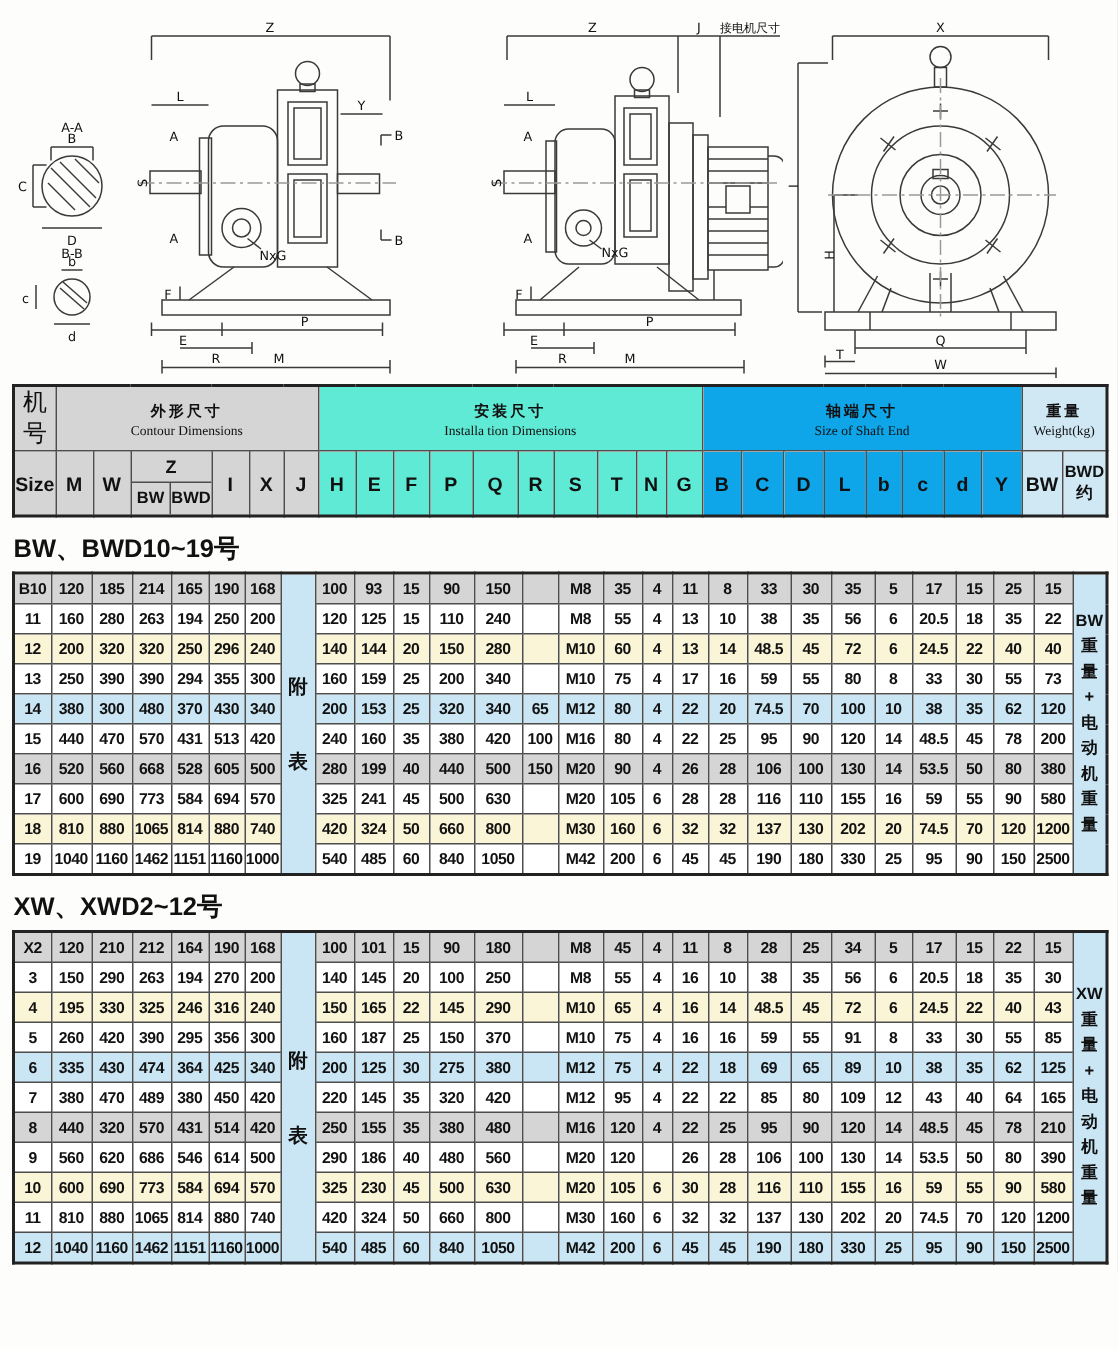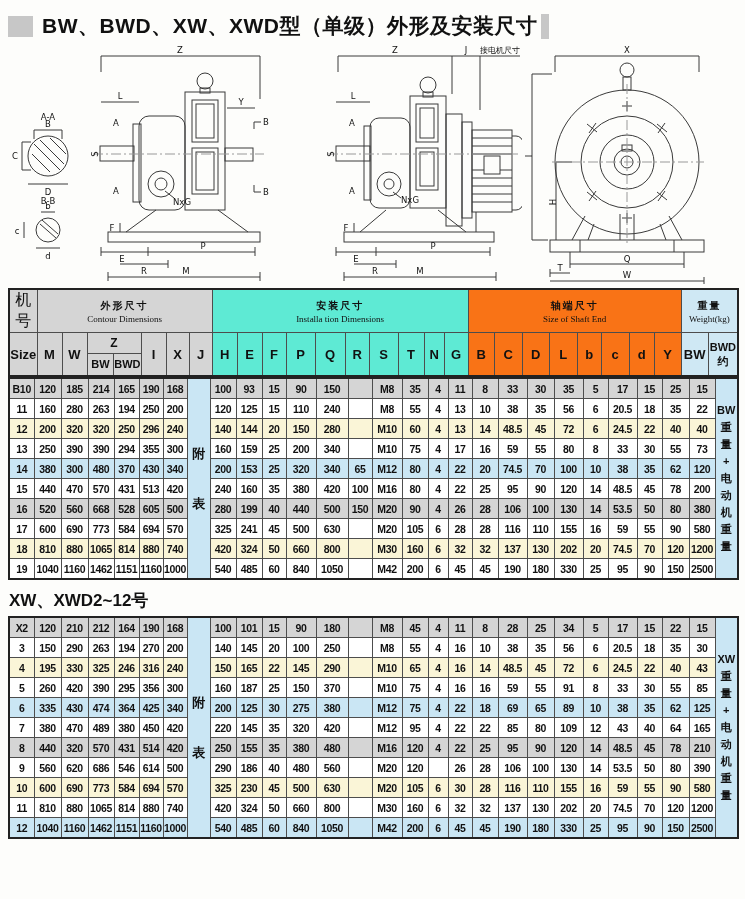--- a/index.html
+++ b/index.html
@@ -22,40 +22,35 @@
   .hdr .h1 td{height:38px;font-family:Liberation Serif, serif;}
   .gz{font-size:10px;font-weight:bold;letter-spacing:2px;}
   .ge{font-size:9px;margin-top:1px;letter-spacing:0;}
   .h2 td{height:42px;font-size:13px;font-weight:bold;}
   .zc{padding:0;}
   .zt{border-bottom:1px solid #4d4d4d;font-size:12px;line-height:19px;}
   .zb{display:flex;font-size:11px;line-height:21px;}
   .zb span{flex:1;}
   .zb span:first-child{border-right:1px solid #4d4d4d;}
   .bwdcell div{font-size:11px;line-height:14px;}
-  .cg{background:#d5d5d5;} .cy{background:#5eead4;} .cw{background:#f97316;margin-left:46px;} .cb{background:#cfe8f4;}
+  .cg{background:#d5d5d5;} .cy{background:#5eead4;} .cw{background:#0ea5e9;margin-left:46px;} .cb{background:#cfe8f4;}
   .sec{font-size:17px;font-weight:bold;margin:9px 0 4px 1px;}
   .dat td{height:19px;font-size:10.5px;font-weight:bold;letter-spacing:-0.3px;}
   .tone-grey{background:#d5d5d5;} .tone-white{background:#ffffff;}
   .tone-yellow{background:#faf5d7;} .tone-blue{background:#cae6f4;}
   td.fu-cell{background:#cae6f4;}
   .fu-cell span{display:block;font-size:13px;font-weight:bold;margin:32px 0;}
   td.vert-cell{background:#cae6f4;}
   .vert-cell span{display:block;font-size:11px;font-weight:bold;line-height:17px;letter-spacing:0;}
 </style>
 </head>
 <body>
 
 <div class="page">
 
-  <div class="titlebar">
-    <div class="lead"></div>
-    <h1>BW、BWD、XW、XWD型（单级）外形及安装尺寸</h1>
-    <div class="endbar"></div>
-  </div>
 
   <div class="draw">
 
     <svg width="262" height="240" viewBox="0 0 262 240">
       <g stroke="#3a3a3a" stroke-width="1" fill="none">
         <circle cx="40" cy="112" r="20"></circle>
         <line x1="26" y1="100" x2="52" y2="126"></line>
           <line x1="24" y1="110" x2="42" y2="128"></line>
         <line x1="32" y1="96" x2="56" y2="120"></line>
           <line x1="42" y1="94" x2="58" y2="110"></line>
@@ -341,20 +336,21 @@
         <td class="cw">Y</td>
         <td class="cb">BW</td>
         <td class="cb bwdcell">
           <div>BWD</div>
           <div>约</div>
         </td>
       </tr>
     </tbody>
   </table>
 
+  <h2 class="sec">BW、BWD10~19号</h2>
   <table class="tbl dat">
     <colgroup>
       <col style="width:25px">
         <col style="width:27px">
         <col style="width:27px">
         <col style="width:26px">
         <col style="width:25px">
         <col style="width:24px">
         <col style="width:24px">
         <col style="width:23px">

